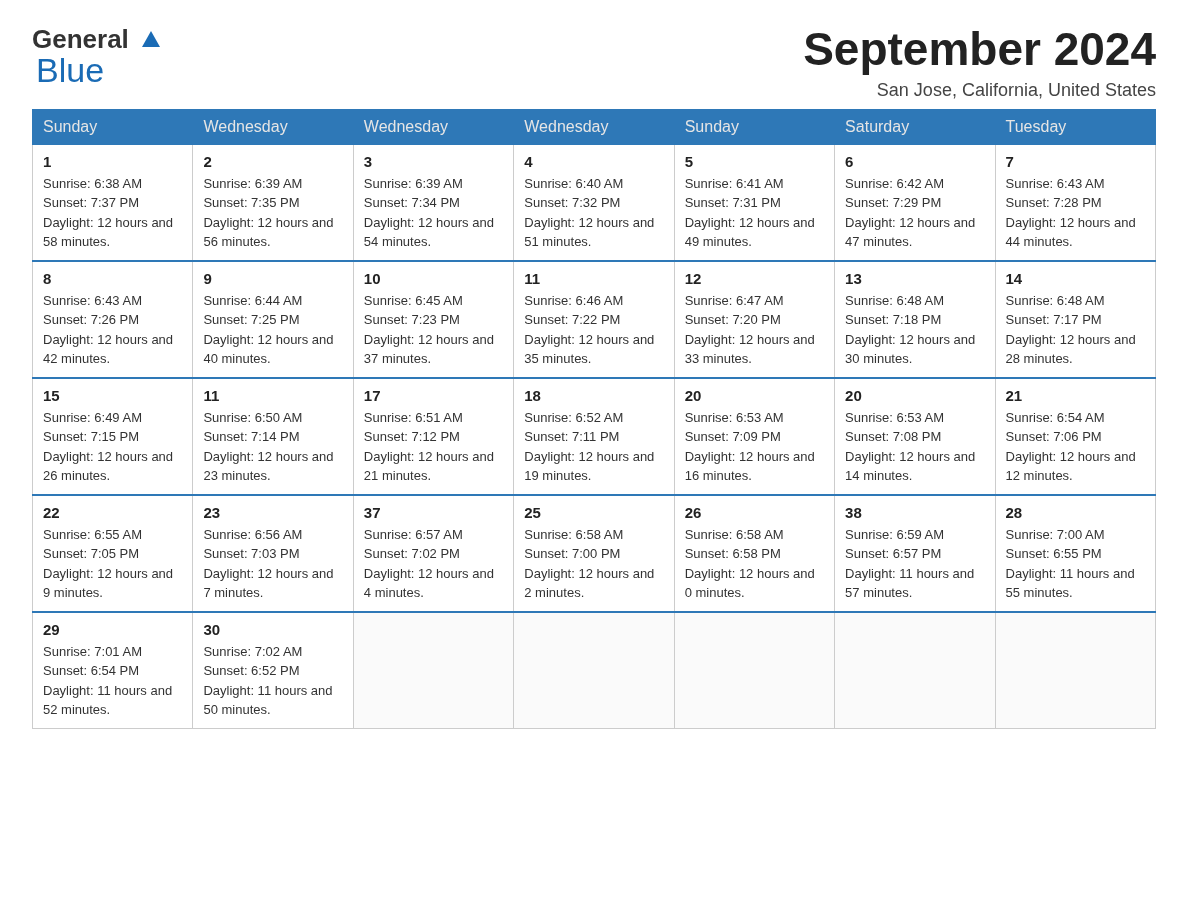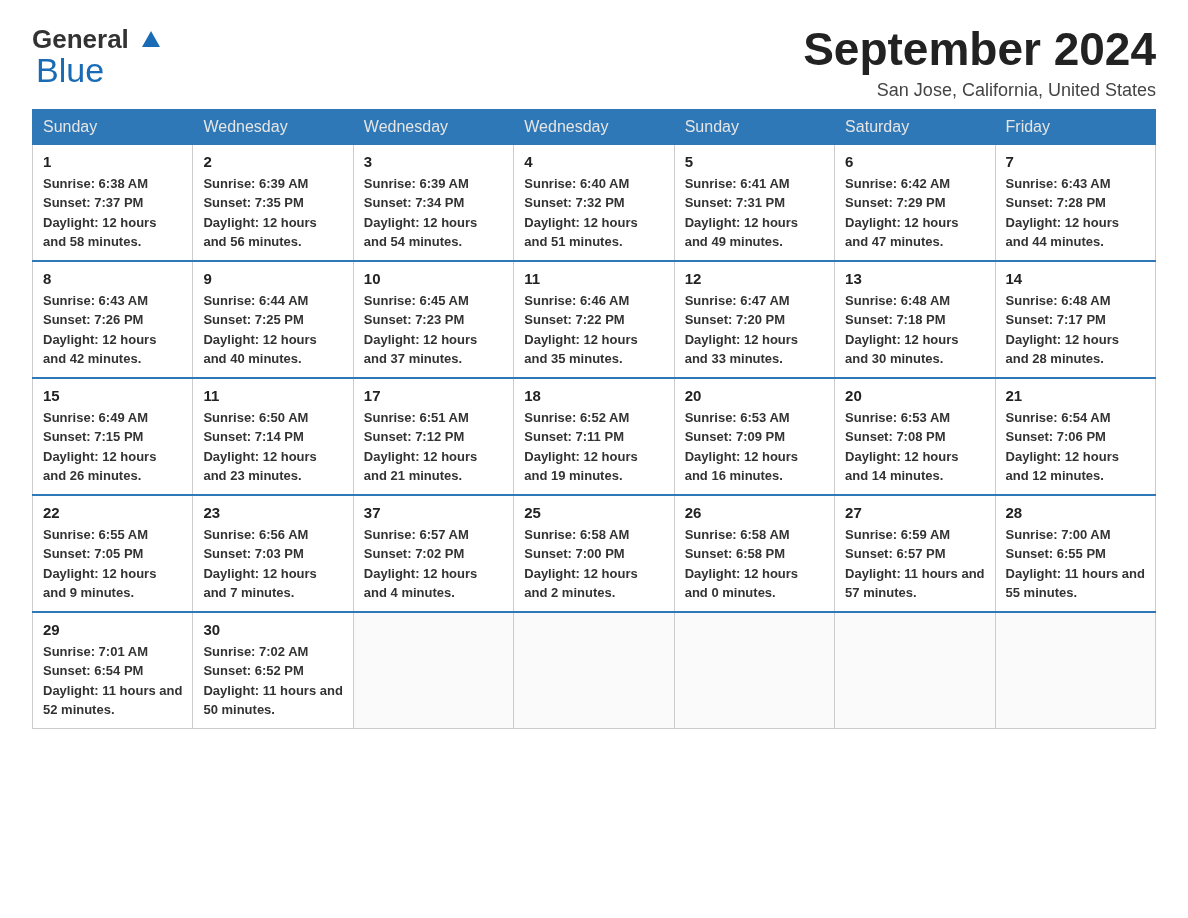--- a/index.html
+++ b/index.html
@@ -66,21 +66,20 @@
       font-size: 15px;
       font-weight: bold;
       color: #222;
       margin-bottom: 4px;
       display: block;
     }
     .day-info {
       font-size: 13px;
       line-height: 1.5;
       color: #333;
-      font-weight: bold;
     }
     .row-divider td {
       border-top: 2px solid #2e78b7;
     }
     
     .logo-wrapper {
       display: flex;
       align-items: center;
       gap: 10px;
     }
@@ -116,21 +115,21 @@
 
 <table class="calendar">
   <thead>
     <tr>
       <th>Sunday</th>
       <th>Wednesday</th>
       <th>Wednesday</th>
       <th>Wednesday</th>
       <th>Sunday</th>
       <th>Saturday</th>
-      <th>Friday</th>
+      <th>Tuesday</th>
     </tr>
   </thead>
   <tbody id="calendar-body">
   <tr>
         <td>
         <span class="day-num">1</span>
         <span class="day-info">Sunrise: 6:38 AM<br>Sunset: 7:37 PM<br>Daylight: 12 hours and 58 minutes.</span>
       </td>
         <td>
         <span class="day-num">2</span>
@@ -232,21 +231,21 @@
       </td>
         <td>
         <span class="day-num">25</span>
         <span class="day-info">Sunrise: 6:58 AM<br>Sunset: 7:00 PM<br>Daylight: 12 hours and 2 minutes.</span>
       </td>
         <td>
         <span class="day-num">26</span>
         <span class="day-info">Sunrise: 6:58 AM<br>Sunset: 6:58 PM<br>Daylight: 12 hours and 0 minutes.</span>
       </td>
         <td>
-        <span class="day-num">27</span>
+        <span class="day-num">38</span>
         <span class="day-info">Sunrise: 6:59 AM<br>Sunset: 6:57 PM<br>Daylight: 11 hours and 57 minutes.</span>
       </td>
         <td>
         <span class="day-num">28</span>
         <span class="day-info">Sunrise: 7:00 AM<br>Sunset: 6:55 PM<br>Daylight: 11 hours and 55 minutes.</span>
       </td>
       </tr>
       <tr class="row-divider">
         <td>
         <span class="day-num">29</span>

